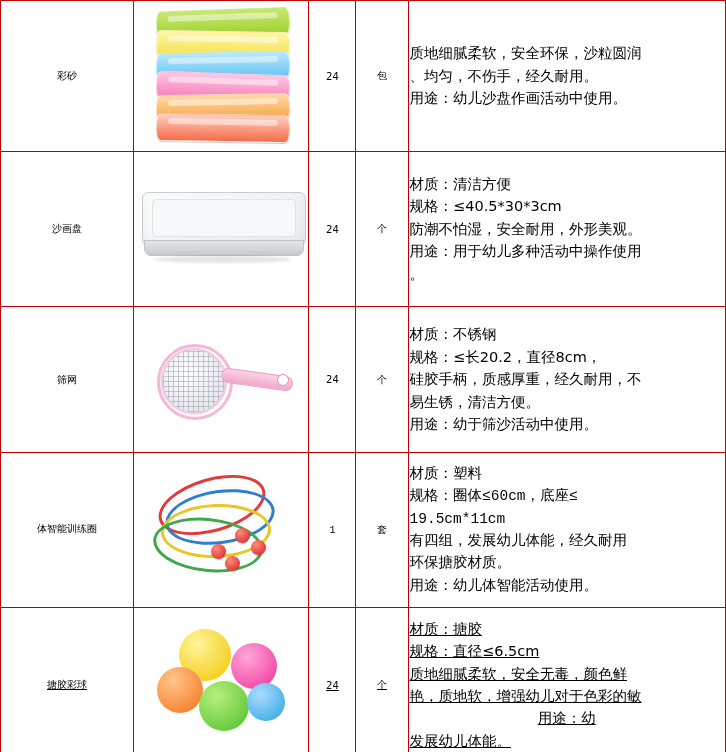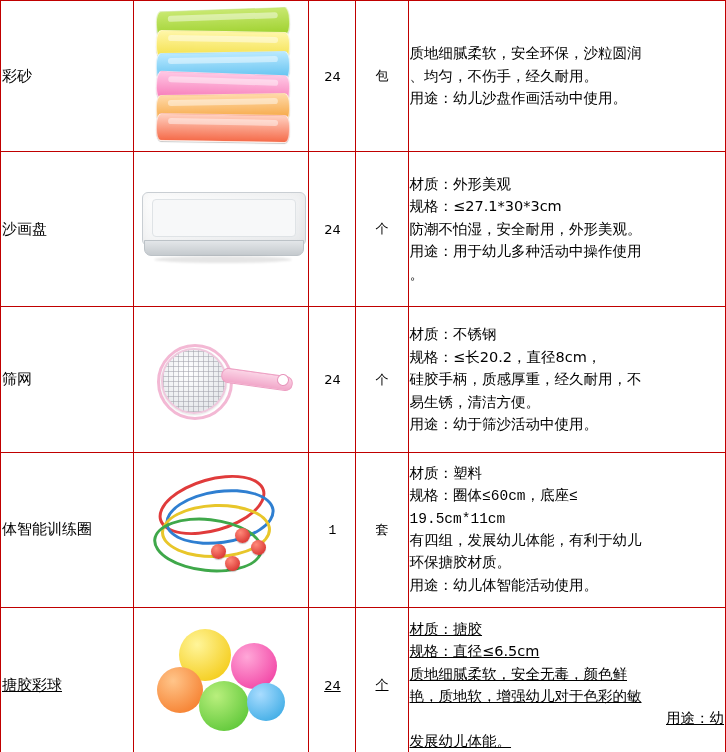--- a/index.html
+++ b/index.html
@@ -24,26 +24,27 @@
     vertical-align: middle;
     padding: 1px;
   }
   col.col-name  { width: 133px; }
   col.col-img   { width: 175px; }
   col.col-qty   { width: 47px;  }
   col.col-unit  { width: 52px;  }
   col.col-desc  { width: 317px; }
 
   .cell-name {
-    font-size: 15px;
+    text-align: center;
+    font-size: 10px;
     line-height: 1.4;
   }
   .cell-qty, .cell-unit {
     text-align: center;
-    font-size: 13px;
+    font-size: 10px;
   }
   .cell-desc {
     font-size: 14.5px;
     line-height: 1.55;
     padding: 4px 6px 4px 6px;
     text-align: left;
     vertical-align: middle;
   }
   .cell-desc p {
     margin: 0;
@@ -54,21 +55,21 @@
     height: 100%;
   }
   .img-wrap {
     width: 175px;
     height: 100%;
     display: flex;
     align-items: center;
     justify-content: center;
   }
   .desc-trail {
-    text-align: right;
+    text-align: center;
   }
 
   
   .row-1 td { height: 148px; }
   .row-2 td { height: 152px; }
   .row-3 td { height: 143px; }
   .row-4 td { height: 152px; font-family: Liberation Mono, monospace; }
   .row-5 td { height: 152px; text-decoration: underline; }
 
   
@@ -299,22 +300,22 @@
             <div class="tray-top"></div>
             <div class="tray-inner"></div>
             <div class="tray-front"></div>
             <div class="tray-shadow"></div>
           </div>
         </div>
       </td>
       <td class="cell-qty">24</td>
       <td class="cell-unit">个</td>
       <td class="cell-desc">
-        <p>材质：外形美观</p>
-        <p>规格：≤27.1*30*3cm</p>
+        <p>材质：清洁方便</p>
+        <p>规格：≤40.5*30*3cm</p>
         <p>防潮不怕湿，安全耐用，外形美观。</p>
         <p>用途：用于幼儿多种活动中操作使用</p>
         <p>。</p>
       </td>
     </tr>
 
     <tr class="row-3">
       <td class="cell-name">筛网</td>
       <td class="cell-img">
         <div class="img-wrap">
@@ -352,21 +353,21 @@
             <div class="base ba4"></div>
           </div>
         </div>
       </td>
       <td class="cell-qty">1</td>
       <td class="cell-unit">套</td>
       <td class="cell-desc">
         <p>材质：塑料</p>
         <p>规格：圈体≤60cm，底座≤</p>
         <p>19.5cm*11cm</p>
-        <p>有四组，发展幼儿体能，有利于幼儿</p>
+        <p>有四组，发展幼儿体能，经久耐用</p>
         <p>环保搪胶材质。</p>
         <p>用途：幼儿体智能活动使用。</p>
       </td>
     </tr>
 
     <tr class="row-5">
       <td class="cell-name">搪胶彩球</td>
       <td class="cell-img">
         <div class="img-wrap">
           <div class="balls">

